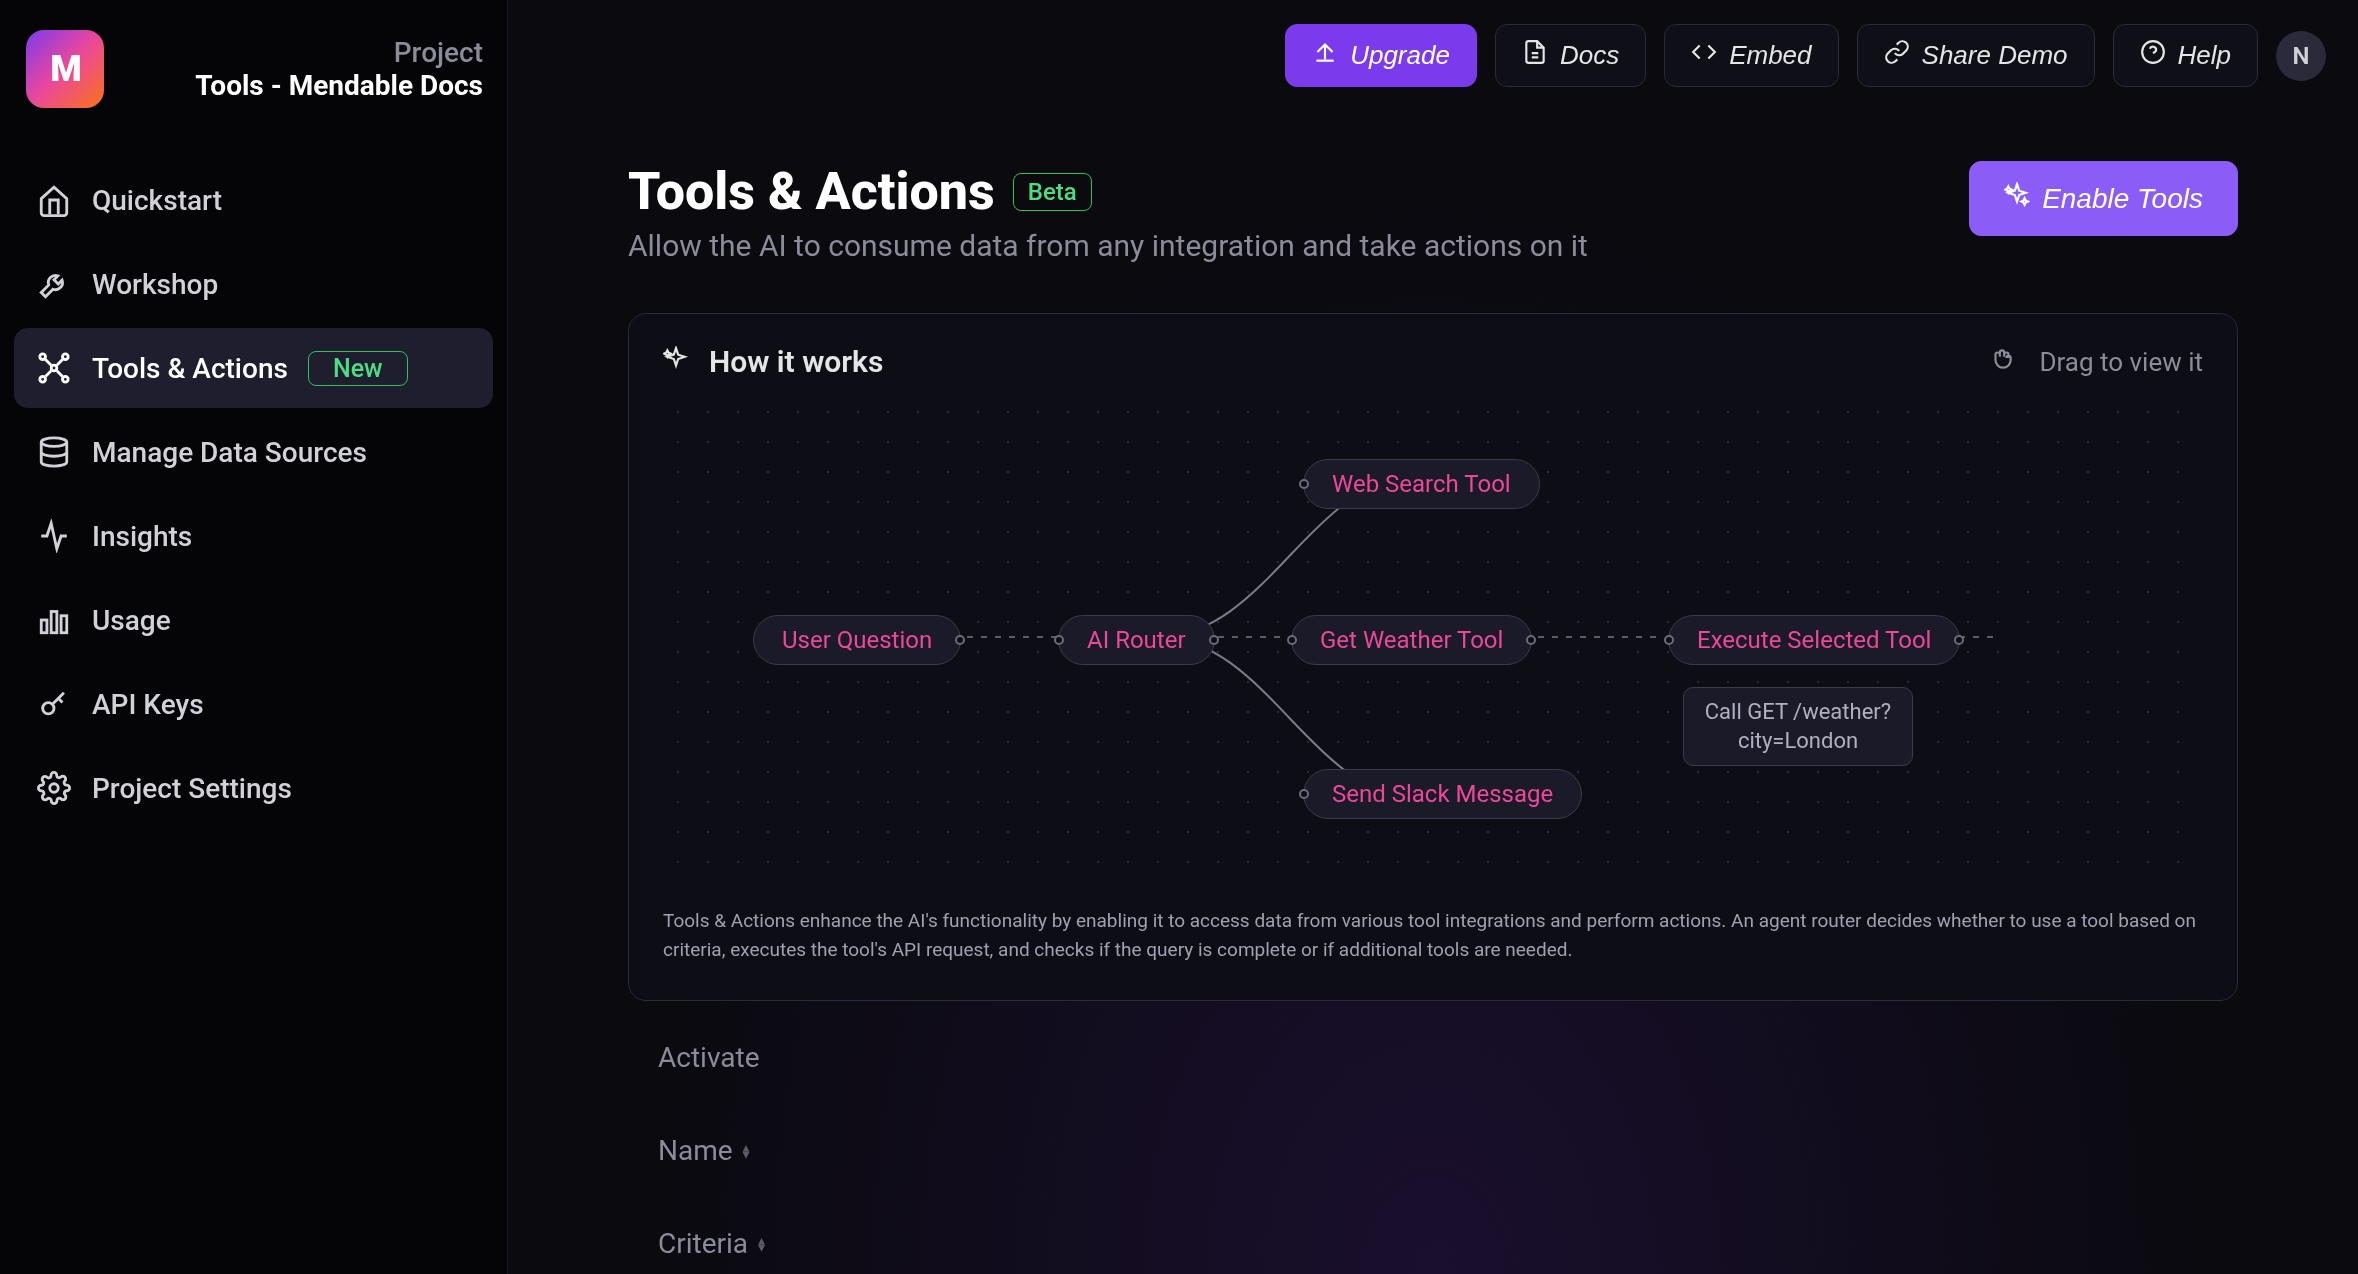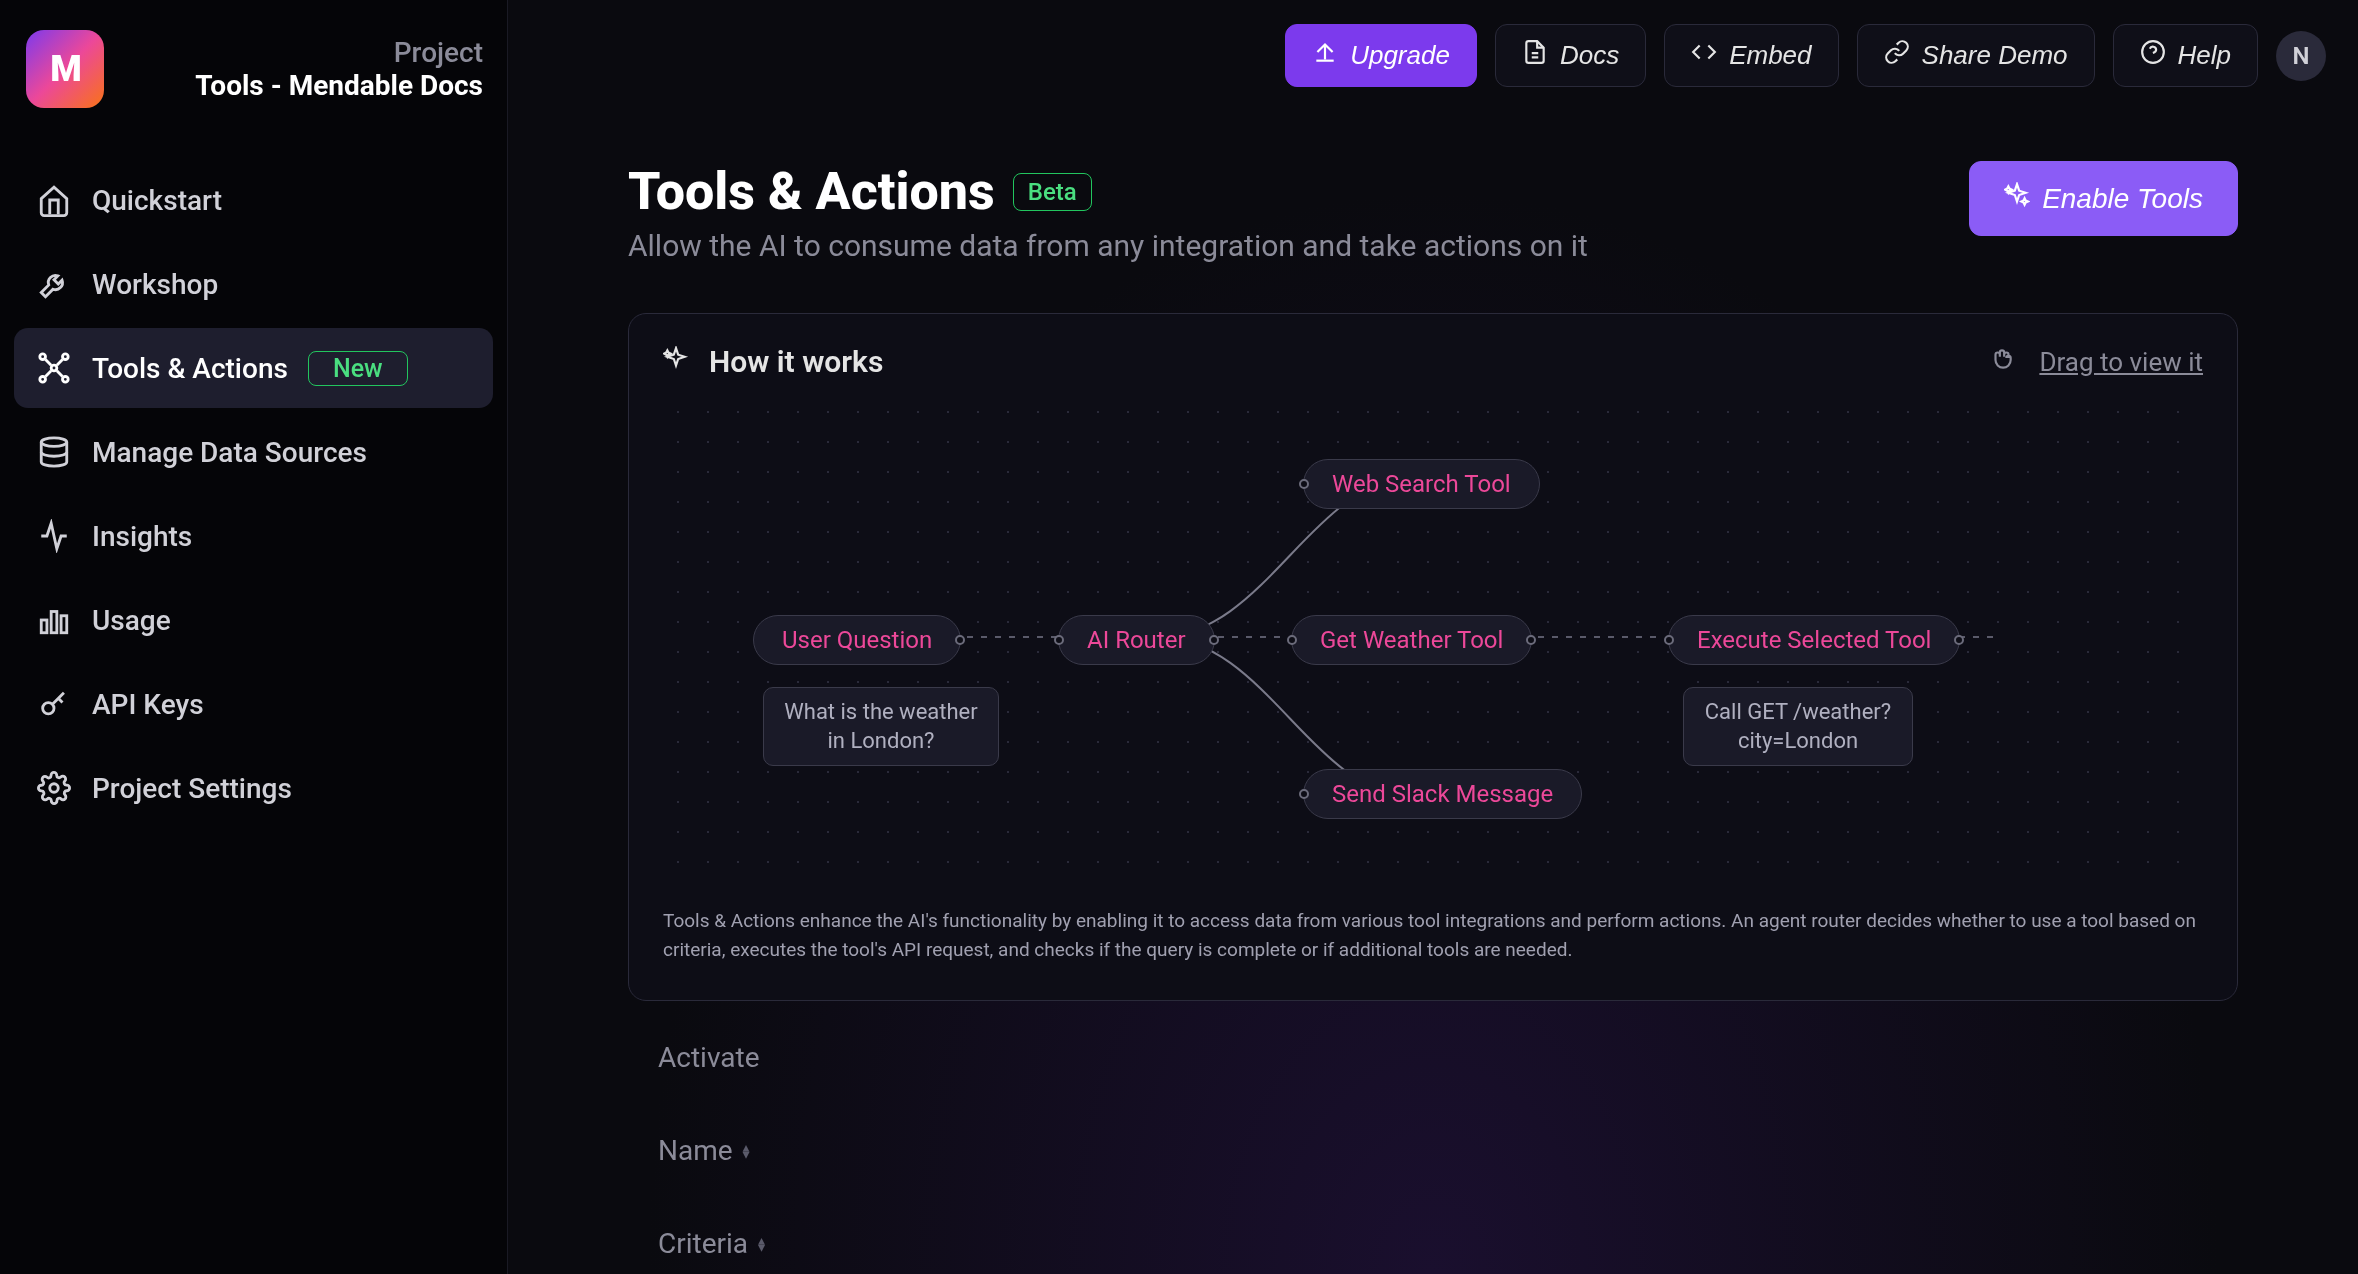--- a/index.html
+++ b/index.html
@@ -180,21 +180,20 @@
   font-size: 30px;
   font-weight: 600;
   color: #e5e5e5;
 }
 .card-hint {
   display: flex;
   align-items: center;
   gap: 24px;
   color: #8b8b99;
   font-size: 26px;
-  text-decoration: underline;
 }
 
 
 .diagram {
   position: relative;
   width: 100%;
   height: 480px;
   background-image: radial-gradient(circle, #2a2a3a 1.5px, transparent 1.5px);
   background-size: 30px 30px;
   background-position: 0 0;
@@ -463,23 +462,20 @@
           <line x1="875" y1="240" x2="1000" y2="240" stroke="#5a5a6a" stroke-width="2" stroke-dasharray="6 8"></line>
           <line x1="1240" y1="240" x2="1335" y2="240" stroke="#5a5a6a" stroke-width="2" stroke-dasharray="6 8"></line>
 
           <path d="M 495 240 C 600 240, 650 85, 740 85" stroke="#7a7a8a" stroke-width="2" fill="none"></path>
           <path d="M 495 240 C 600 240, 650 395, 740 395" stroke="#7a7a8a" stroke-width="2" fill="none"></path>
         </svg>
 
         <div class="node" style="left:90px; top:218px;">
           <span class="port right"></span>
           <span>User Question</span>
-        </div>
-        <div class="node-sub" style="left:100px; top:290px; width:236px;">
-          <span>What is the weather in London?</span>
         </div>
 
         <div class="node" style="left:395px; top:218px;">
           <span class="port left"></span>
             <span class="port right"></span>
           <span>AI Router</span>
         </div>
 
         <div class="node" style="left:628px; top:218px;">
           <span class="port left"></span>

